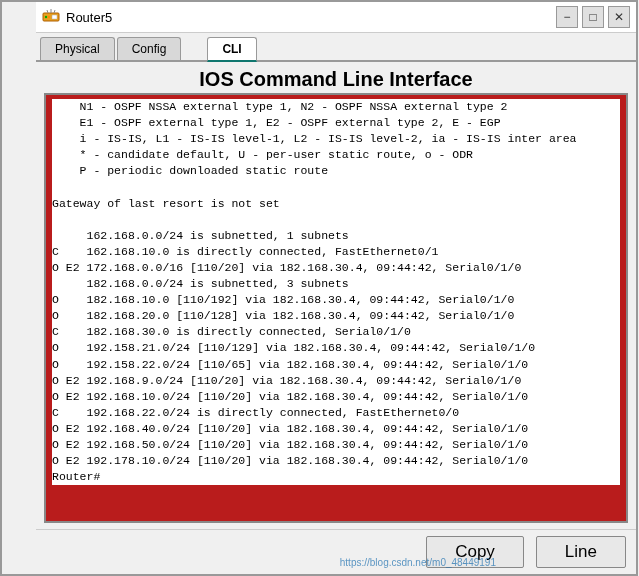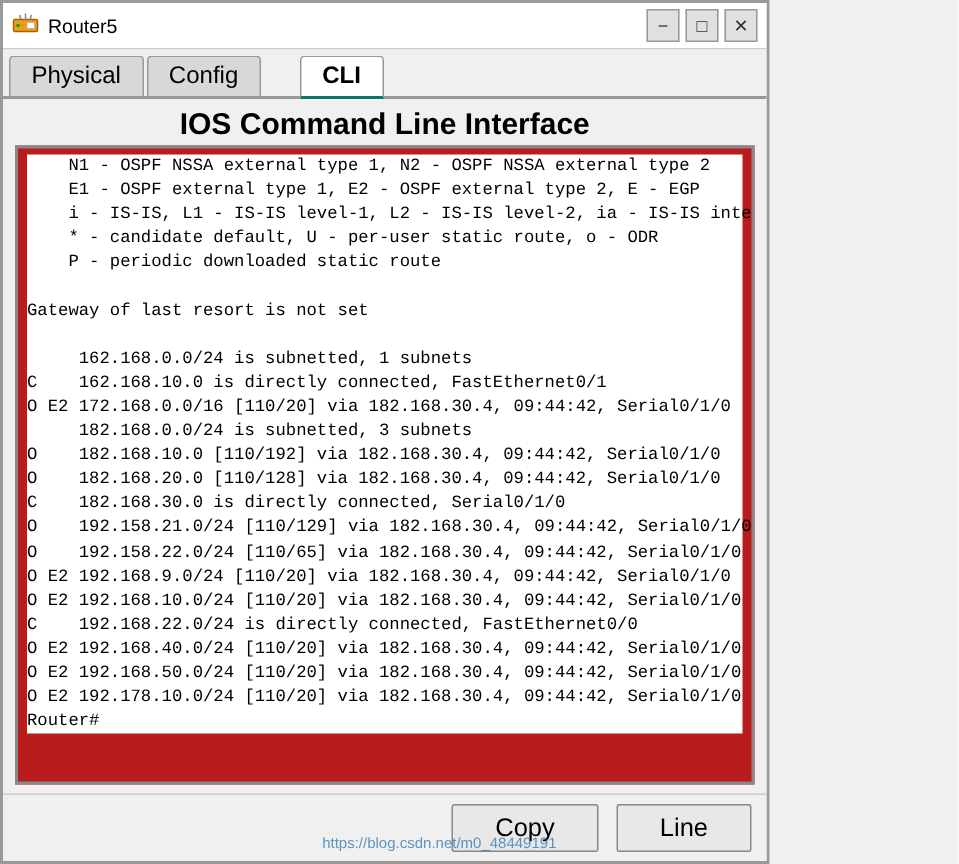--- a/index.html
+++ b/index.html
@@ -4,26 +4,27 @@
   <style>
     * { margin: 0; padding: 0; box-sizing: border-box; }
     body {
       font-family: 'Segoe UI', Tahoma, sans-serif;
       background: #f0f0f0;
       width: 639px;
       height: 576px;
       overflow: hidden;
     }
     .window {
-      width: 513px;
+      width: 638px;
       height: 576px;
       background: #f0f0f0;
       border: 2px solid #999;
       display: flex;
       flex-direction: column;
+      padding-left: 34px;
     }
     .title-bar {
       background: #fff;
       display: flex;
       align-items: center;
       justify-content: space-between;
       padding: 4px 6px;
       border-bottom: 1px solid #ccc;
       min-height: 28px;
     }
@@ -60,21 +61,21 @@
     .tabs {
       display: flex;
       background: #f0f0f0;
       border-bottom: 2px solid #999;
       padding-top: 4px;
       padding-left: 4px;
       gap: 2px;
     }
     .tab {
       padding: 4px 14px;
-      font-size: 16px;
+      font-size: 12px;
       cursor: pointer;
       border: 1px solid #999;
       border-bottom: none;
       background: #d8d8d8;
       color: #000;
       border-radius: 3px 3px 0 0;
     }
     .tab.active {
       background: #fff;
       border-bottom: 2px solid #0f766e;

